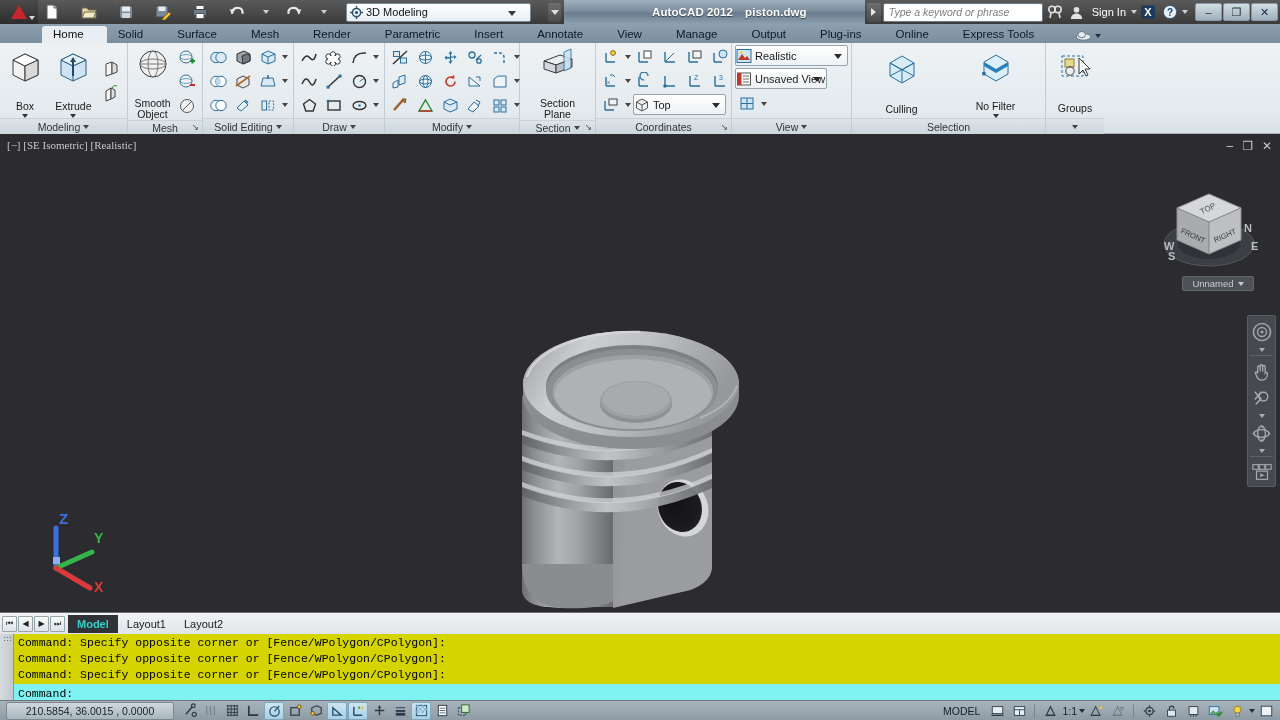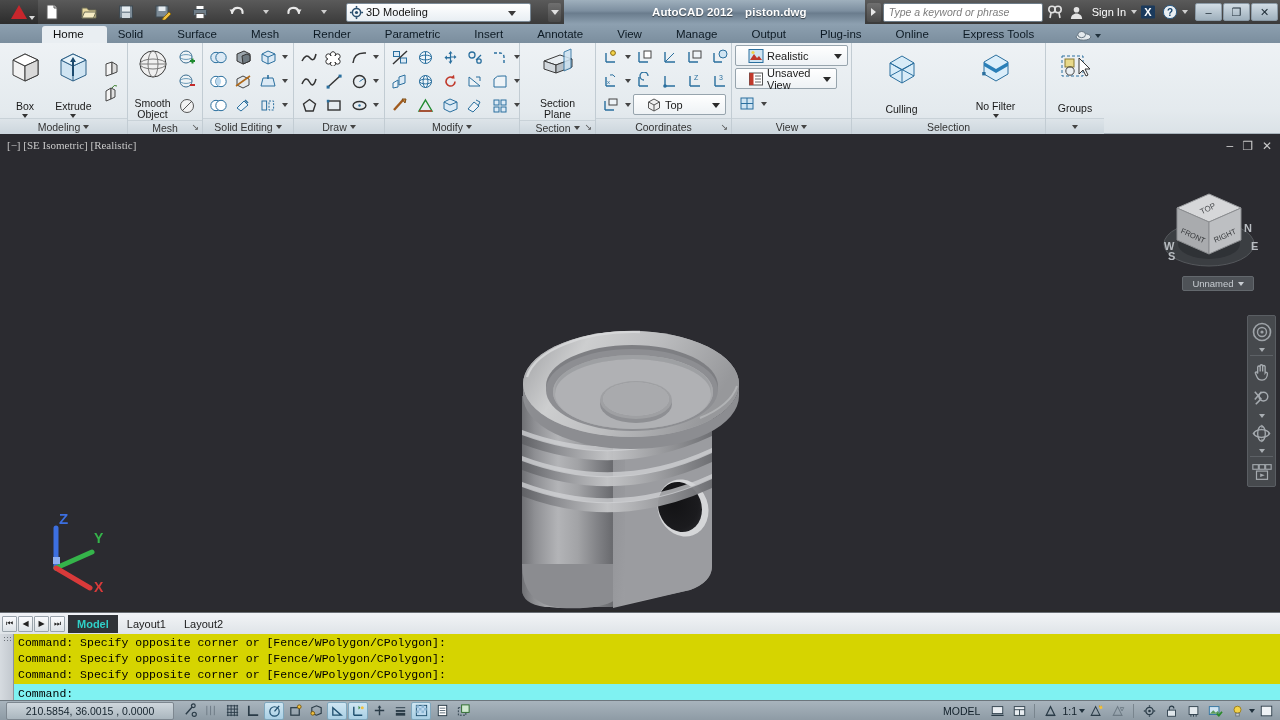--- a/index.html
+++ b/index.html
@@ -116,21 +116,21 @@
   .bigbtn .sub{ border-left:3px solid transparent;border-right:3px solid transparent;
     border-top:4px solid #333; margin-top:2px;}
   .bigbtn.w2{width:56px;}
   .smallgrid{ display:flex; flex-direction:column; gap:1px; }
   .srow{ display:flex; gap:1px; align-items:center;}
   .sbtn{ width:24px;height:23px;display:flex;align-items:center;justify-content:center;
     border:1px solid transparent;}
   .darrow{ width:8px;height:23px;display:flex;align-items:center;justify-content:center;}
   .darrow i{border-left:3px solid transparent;border-right:3px solid transparent;border-top:4px solid #444;}
   .combo{ height:21px; border:1px solid #97a4ad; background:linear-gradient(to bottom,#ffffff,#eef2f5);
-    border-radius:2px; display:flex;align-items:center; font-size:11px;color:#1a1a1a; padding-left:12px;
+    border-radius:2px; display:flex;align-items:center; font-size:11px;color:#1a1a1a; padding-left:0;
     position:relative;}
   .combo .cdd{position:absolute;right:5px;top:8px;border-left:4px solid transparent;
     border-right:4px solid transparent;border-top:5px solid #2a2a2a;}
   .combo .cico{width:16px;height:16px;margin-right:3px;flex:0 0 auto;}
 
   
   .viewport { position: absolute; top: 134px; left: 0; width: 1280px; height: 476px;
     background: #2b2b30; overflow: hidden;}
   .vplabel { position: absolute; top: 5px; left: 7px; font-size: 11px; color: #c9c9c9;
     font-family: "Liberation Serif", serif;}
@@ -867,21 +867,21 @@
       <div class="panel-body" style="flex-direction:column;align-items:flex-start;justify-content:flex-start;padding-top:2px;gap:2px;">
         <div class="combo" style="width:113px;">
           <svg class="cico" viewBox="0 0 16 16">
               <rect x="1" y="1.5" width="14" height="13" fill="#cfe4f2" stroke="#2a6f9e"></rect>
               <path d="M2 12 l4-6 3 4 2-2 3 4z" fill="#c0392b"></path>
               <circle cx="5" cy="4.5" r="1.6" fill="#f2d34a"></circle>
             </svg>
           <span>Realistic</span>
           <span class="cdd"></span>
         </div>
-        <div class="combo" style="width:102px;">
+        <div class="combo" style="width:92px;">
           <svg class="cico" viewBox="0 0 16 16">
               <rect x="1.5" y="2" width="13" height="12" fill="#fff" stroke="#555"></rect>
               <rect x="1.5" y="2" width="4" height="12" fill="#c0392b"></rect>
               <line x1="7" y1="5" x2="13" y2="5" stroke="#666"></line>
               <line x1="7" y1="8" x2="13" y2="8" stroke="#666"></line>
               <line x1="7" y1="11" x2="13" y2="11" stroke="#666"></line>
             </svg>
           <span>Unsaved View</span>
           <span class="cdd"></span>
         </div>

